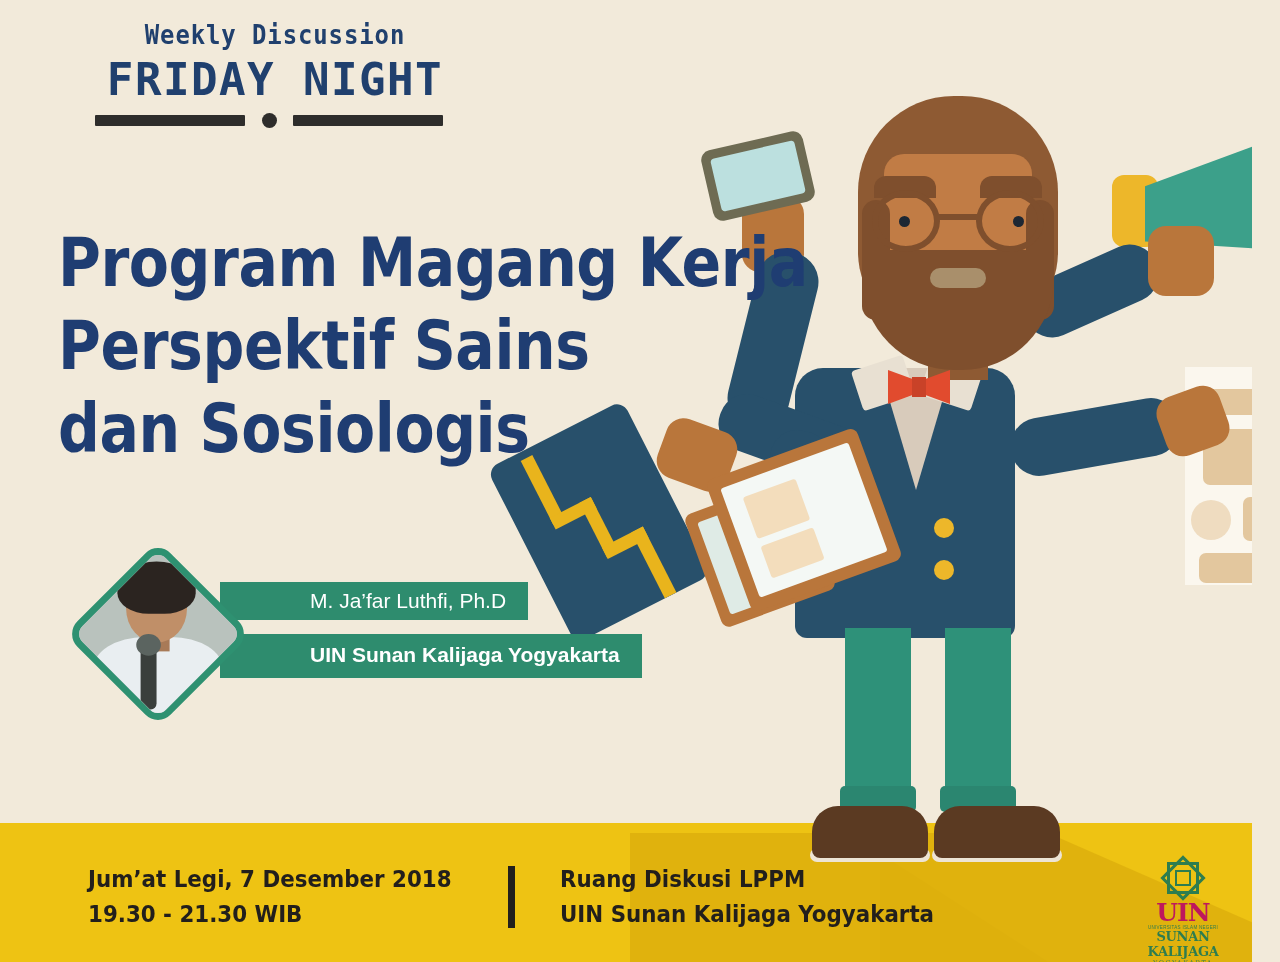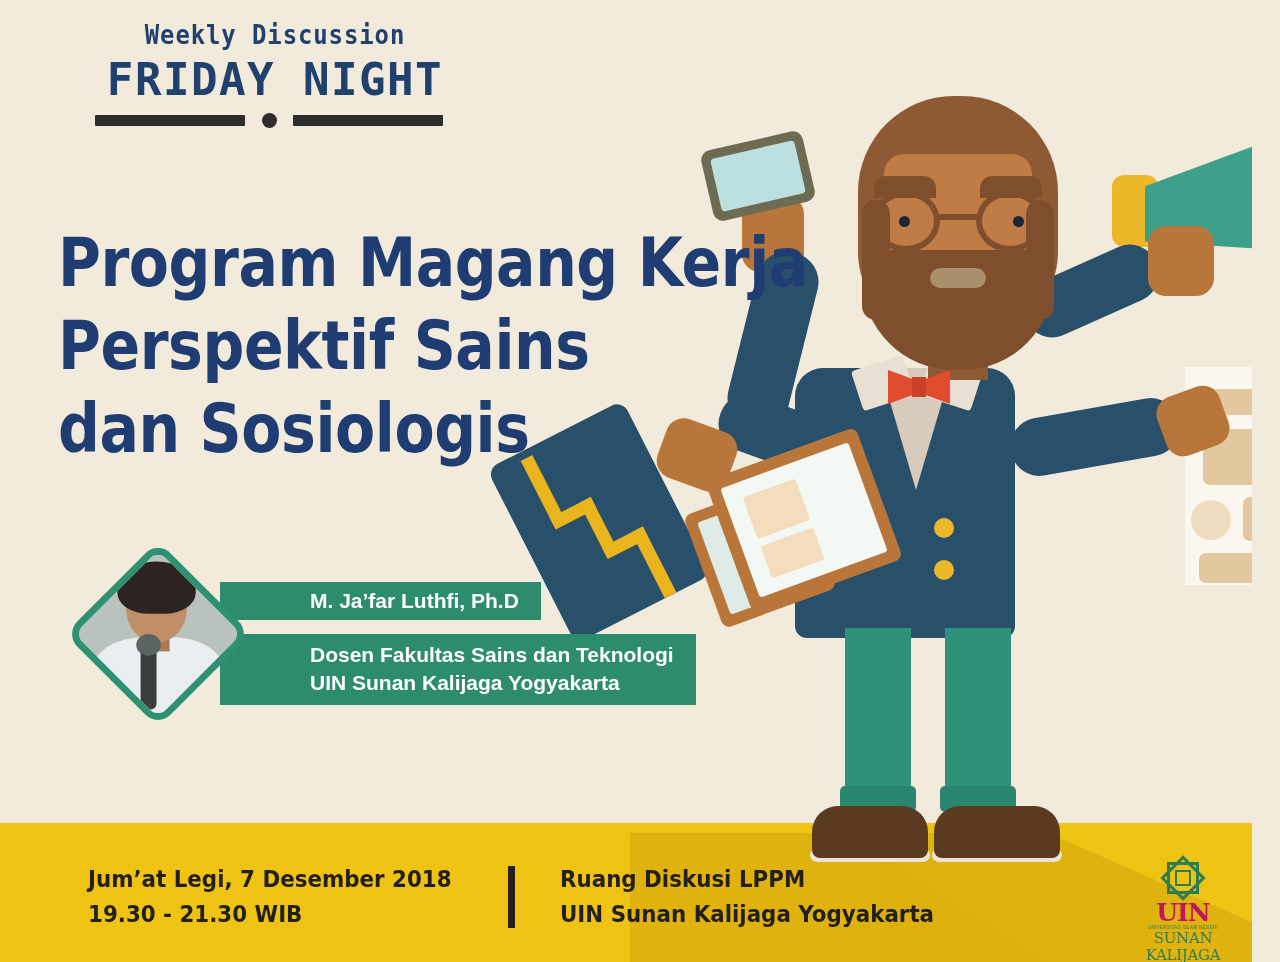--- a/index.html
+++ b/index.html
@@ -65,21 +65,21 @@
   .pf-face{position:absolute;left:31%;top:15%;width:36%;height:40%;background:#c08f68;border-radius:46% 46% 50% 50%;}
   .pf-shirt{position:absolute;left:12%;top:52%;width:76%;height:48%;background:#e9eef1;border-radius:40% 40% 0 0;}
   .pf-neck{position:absolute;left:41%;top:48%;width:16%;height:12%;background:#a87a57;}
   .pf-mic{position:absolute;left:40%;top:54%;width:9%;height:40%;background:#3a3f3c;border-radius:4px;}
   .pf-mic-h{position:absolute;left:37%;top:50%;width:15%;height:13%;background:#5b6460;border-radius:50%;}
 
   .name-tag{
     position:absolute;left:128px;top:22px;height:38px;
     background:#2E8C6E;color:#ffffff;
     display:flex;align-items:center;padding:0 22px 0 90px;
-    font-size:21px;font-weight:bold;white-space:nowrap;
+    font-size:21px;font-weight:normal;white-space:nowrap;
   }
   .role-tag{
     position:absolute;left:128px;top:74px;
     background:#2E8C6E;color:#ffffff;
     padding:7px 22px 9px 90px;
     font-size:21px;font-weight:bold;line-height:1.32;white-space:nowrap;
   }
 
   
   .foot{position:absolute;top:862px;}
@@ -97,21 +97,21 @@
   .logo-star{margin:0 auto;width:32px;height:32px;position:relative;}
   .logo-star i{position:absolute;inset:0;border:3px solid #2E7D4F;}
   .logo-star i:nth-child(1){transform:rotate(0deg);}
   .logo-star i:nth-child(2){transform:rotate(45deg);}
   .logo-star i:nth-child(3){inset:8px;border-width:2px;}
   .logo-uin{
     font-family:"DejaVu Serif", serif;font-weight:bold;font-size:25px;
     color:#be185d;line-height:1;margin-top:6px;letter-spacing:-1px;
   }
   .logo-sub1{font-size:4.5px;color:#2E7D4F;letter-spacing:.3px;line-height:1.2;}
-  .logo-sub2{font-family:"DejaVu Serif",serif;font-weight:normal;font-size:15px;color:#2E7D4F;letter-spacing:-.3px;line-height:1.1;}
+  .logo-sub2{font-family:"DejaVu Serif",serif;font-weight:bold;font-size:13px;color:#2E7D4F;letter-spacing:-.3px;line-height:1.1;}
   .logo-sub3{font-family:"DejaVu Serif",serif;font-size:6.5px;color:#2E7D4F;letter-spacing:1.4px;line-height:1.3;}
 
   
   .char{position:absolute;left:500px;top:0;width:780px;height:900px;}
 
   
   .floorshadow{position:absolute;left:630px;top:833px;width:420px;height:130px;
     background:#DDAF0D;clip-path:polygon(0 0,52% 0,100% 100%,0 100%);opacity:.85;}
   .floorshadow2{position:absolute;left:880px;top:833px;width:400px;height:130px;
     background:#DDAF0D;clip-path:polygon(0 0,42% 0,100% 78%,100% 100%,0 100%);opacity:.85;}
@@ -316,21 +316,20 @@
   </div>
 
   <div class="title">
     <div>Program Magang Kerja</div>
     <div>Perspektif Sains</div>
     <div>dan Sosiologis</div>
   </div>
 
   <div class="speaker">
     <div class="role-tag">
-      <div>Dosen Fakultas Sains dan Teknologi</div>
       <div>UIN Sunan Kalijaga Yogyakarta</div>
     </div>
     <div class="name-tag">M. Ja’far Luthfi, Ph.D</div>
     <div class="photo">
       <div class="photo-inner">
         <div class="pf-bg"></div>
         <div class="pf-shirt"></div>
         <div class="pf-neck"></div>
         <div class="pf-face"></div>
         <div class="pf-hair"></div>

